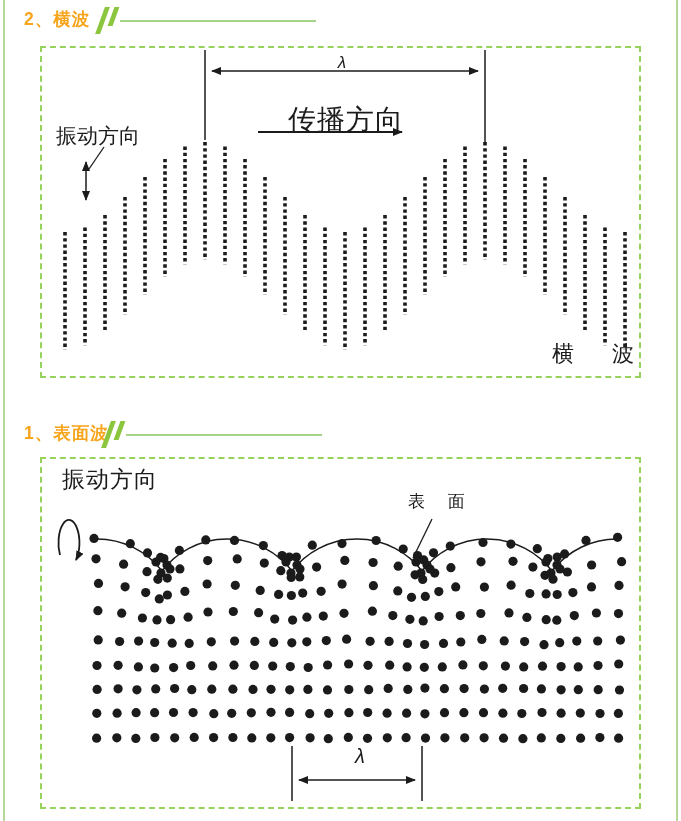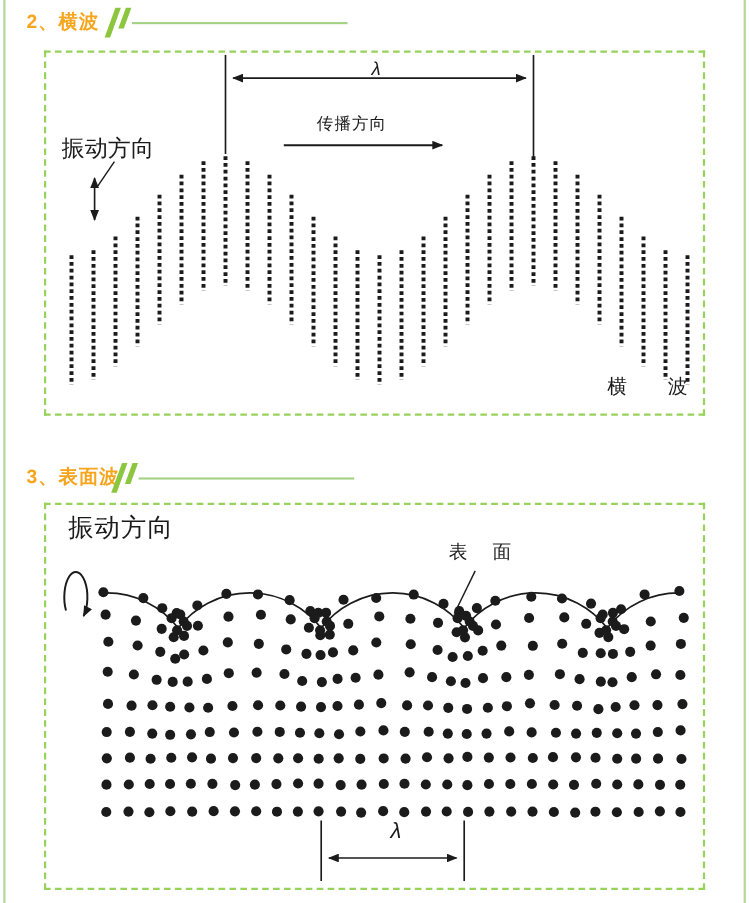--- a/index.html
+++ b/index.html
@@ -8,23 +8,23 @@
   .edge{position:absolute;top:0;width:2px;height:821px;background:var(--edge);}
   .heading{position:absolute;font-size:17.5px;font-weight:bold;color:var(--heading);
            letter-spacing:1px;white-space:nowrap;}
   .slash{position:absolute;width:5px;background:var(--slash);transform:skewX(-20deg);}
   .rule{position:absolute;height:2px;background:var(--rule);}
   .figbox{position:absolute;left:40px;width:601px;border:2px dashed var(--border);
           box-sizing:border-box;background:#fff;}
   .figbox svg{position:absolute;left:0;top:0;width:100%;height:100%;}
   .lbl{position:absolute;color:var(--ink);white-space:nowrap;line-height:1.1;}
   .lbl-vib1{left:14px;top:76px;font-size:21px;}
-  .lbl-prop{left:246px;top:57px;font-size:15px;font-weight:500;letter-spacing:1px;}
+  .lbl-prop{left:246px;top:57px;font-size:28px;font-weight:500;letter-spacing:1px;}
   .lbl-lam1{left:283px;top:6px;width:34px;text-align:center;font-size:17px;font-style:italic;}
-  .lbl-cap{left:510px;top:294px;font-size:18px;letter-spacing:16px;text-align:right;}
+  .lbl-cap{left:510px;top:294px;font-size:22px;letter-spacing:16px;text-align:right;}
   .lbl-vib2{left:20px;top:8px;font-size:23px;letter-spacing:1px;}
   .lbl-surf{left:366px;top:34px;font-size:17px;letter-spacing:9px;}
   .lbl-lam2{left:301px;top:286px;width:34px;text-align:center;font-size:20px;font-style:italic;}
   svg line,svg path{stroke:var(--ink);fill:none;}
   svg .thin{stroke-width:1.5px;}
 </style>
 </head>
 <body>
 
 <div class="page" style="--edge: #b3d897; --heading: #f7a51d; --slash: #8cc63f; --rule: #a6d387; --border: #97d25b; --ink: #1b1b1b;">
@@ -81,21 +81,21 @@
       <line class="thin" x1="216" y1="84" x2="360" y2="84" marker-end="url(#aw1)" style="stroke-width:1.8"></line>
       <line class="thin" x1="44" y1="114" x2="44" y2="152" marker-start="url(#aw1)" marker-end="url(#aw1)"></line>
       <line class="thin" x1="62" y1="99" x2="47" y2="121" style="stroke-width:1.3"></line>
     </svg>
     <div class="lbl lbl-vib1">振动方向</div>
     <div class="lbl lbl-prop">传播方向</div>
     <div class="lbl lbl-lam1">λ</div>
     <div class="lbl lbl-cap">横 波</div>
   </div>
 
-  <div class="heading" style="left:24px;top:421px">3、表面波</div>
+  <div class="heading" style="left:24px;top:421px">1、表面波</div>
   <div class="slash" style="left:106px;top:421px;height:27px"></div>
   <div class="slash" style="left:117px;top:421px;height:19px"></div>
   <div class="rule" style="left:126px;top:434px;width:196px"></div>
 
   <div class="figbox" style="top:457px;height:352px">
     <svg viewBox="0 0 597 348">
       <defs>
         <marker id="aw2" viewBox="0 0 10 8" refX="9" refY="4" markerWidth="10" markerHeight="8" orient="auto-start-reverse" markerUnits="userSpaceOnUse">
           <path d="M0 0 L10 4 L0 8 Z" style="fill:#1b1b1b;stroke:none"></path>
         </marker>

